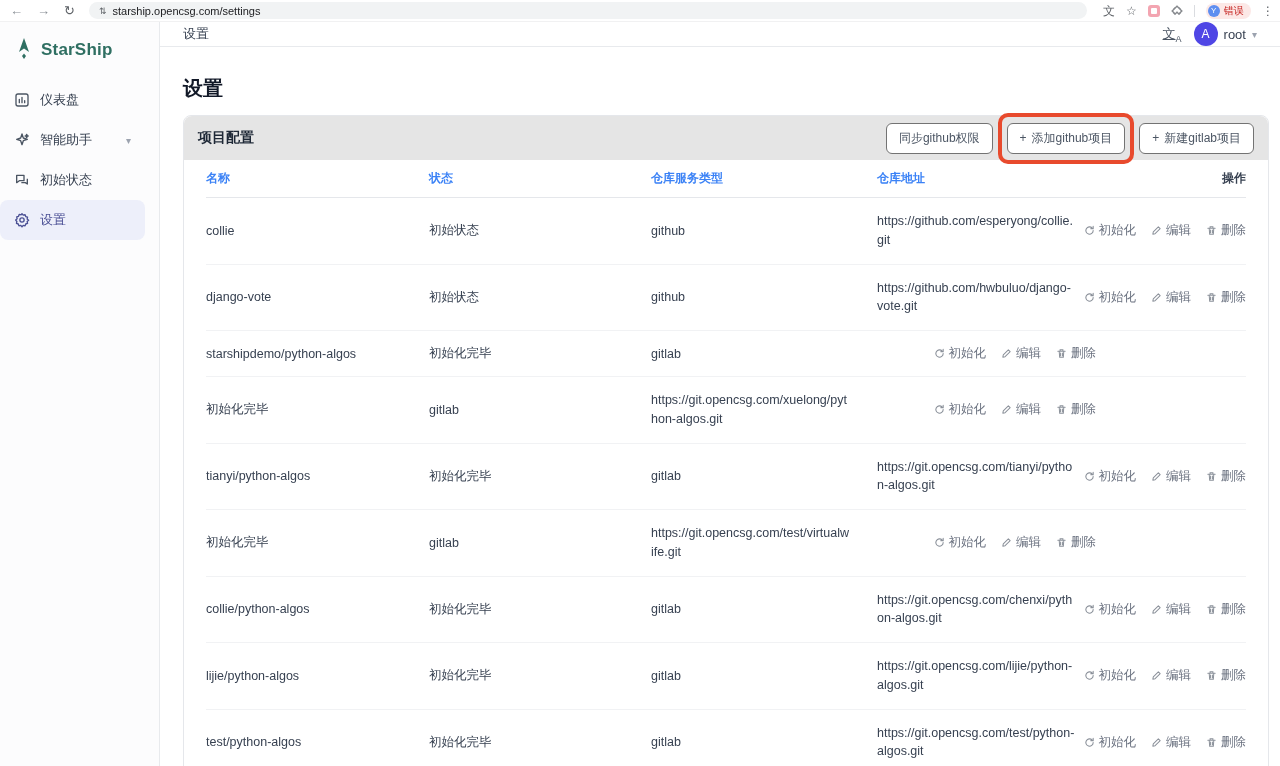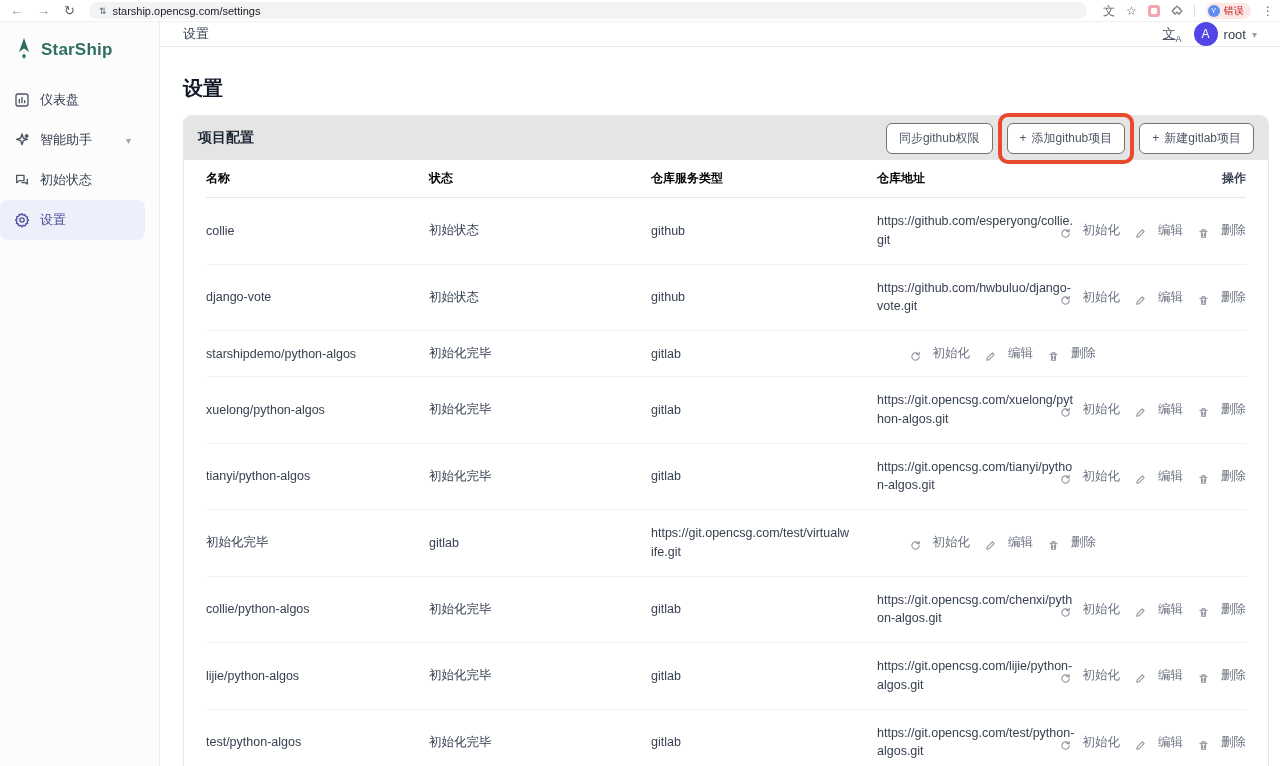--- a/index.html
+++ b/index.html
@@ -77,23 +77,23 @@
 
   .table { padding:0 22px; }
   .t-row { display:grid; grid-template-columns:223px 222px 226px 1fr 150px;
            align-items:center; border-bottom:1px solid #f1f2f4; }
   .t-head { font-size:12px; font-weight:700; color:#374151;
             border-bottom:1px solid #e5e7eb; padding:10px 0; }
   .t-row .cell { font-size:12.5px; color:#374151; padding:14px 16px 14px 0; }
   .cell.url { word-break:break-all; line-height:1.5; max-width:215px; }
   .cell.actions { display:flex; justify-content:flex-end; gap:15px; padding-right:0;
                   color:#6b7280; white-space:nowrap; }
-  .t-head .cell { padding:0 0; font-size:12px; color:#000000; }
+  .t-head .cell { padding:0 0; font-size:12px; color:#3b82f6; }
   .t-head .cell.actions { color:#374151; }
-  .act { display:inline-flex; align-items:flex-end; gap:12px; cursor:pointer;
+  .act { display:inline-flex; align-items:center; gap:4px; cursor:pointer;
          color:#6b7280; font-size:12.5px; }
   .act svg { stroke:#8b919a; }
 </style>
 </head>
 <body>
 
 <div class="chrome">
   <span class="nav-ic">←</span>
   <span class="nav-ic">→</span>
   <span class="nav-ic reload">↻</span>
@@ -284,21 +284,20 @@
       <span class="act">
         <svg width="11" height="11" viewBox="0 0 24 24" fill="none" stroke-width="2.2" stroke-linecap="round">
           <path d="M4 7h16M9 7V4h6v3M7 7l1 13h8l1-13M10 11v6M14 11v6"></path>
         </svg>
         <span>删除</span>
       </span>
     </span>
   </div>
 
   <div class="t-row">
-    <span class="cell">xuelong/python-algos</span>
     <span class="cell">初始化完毕</span>
     <span class="cell">gitlab</span>
     <span class="cell url">https://git.opencsg.com/xuelong/python-algos.git</span>
     <span class="cell actions">
       <span class="act">
         <svg width="11" height="11" viewBox="0 0 24 24" fill="none" stroke-width="2.4" stroke-linecap="round">
           <path d="M20 12a8 8 0 1 1-2.3-5.6"></path>
                       <path d="M20 3v5h-5"></path>
         </svg>
         <span>初始化</span>

